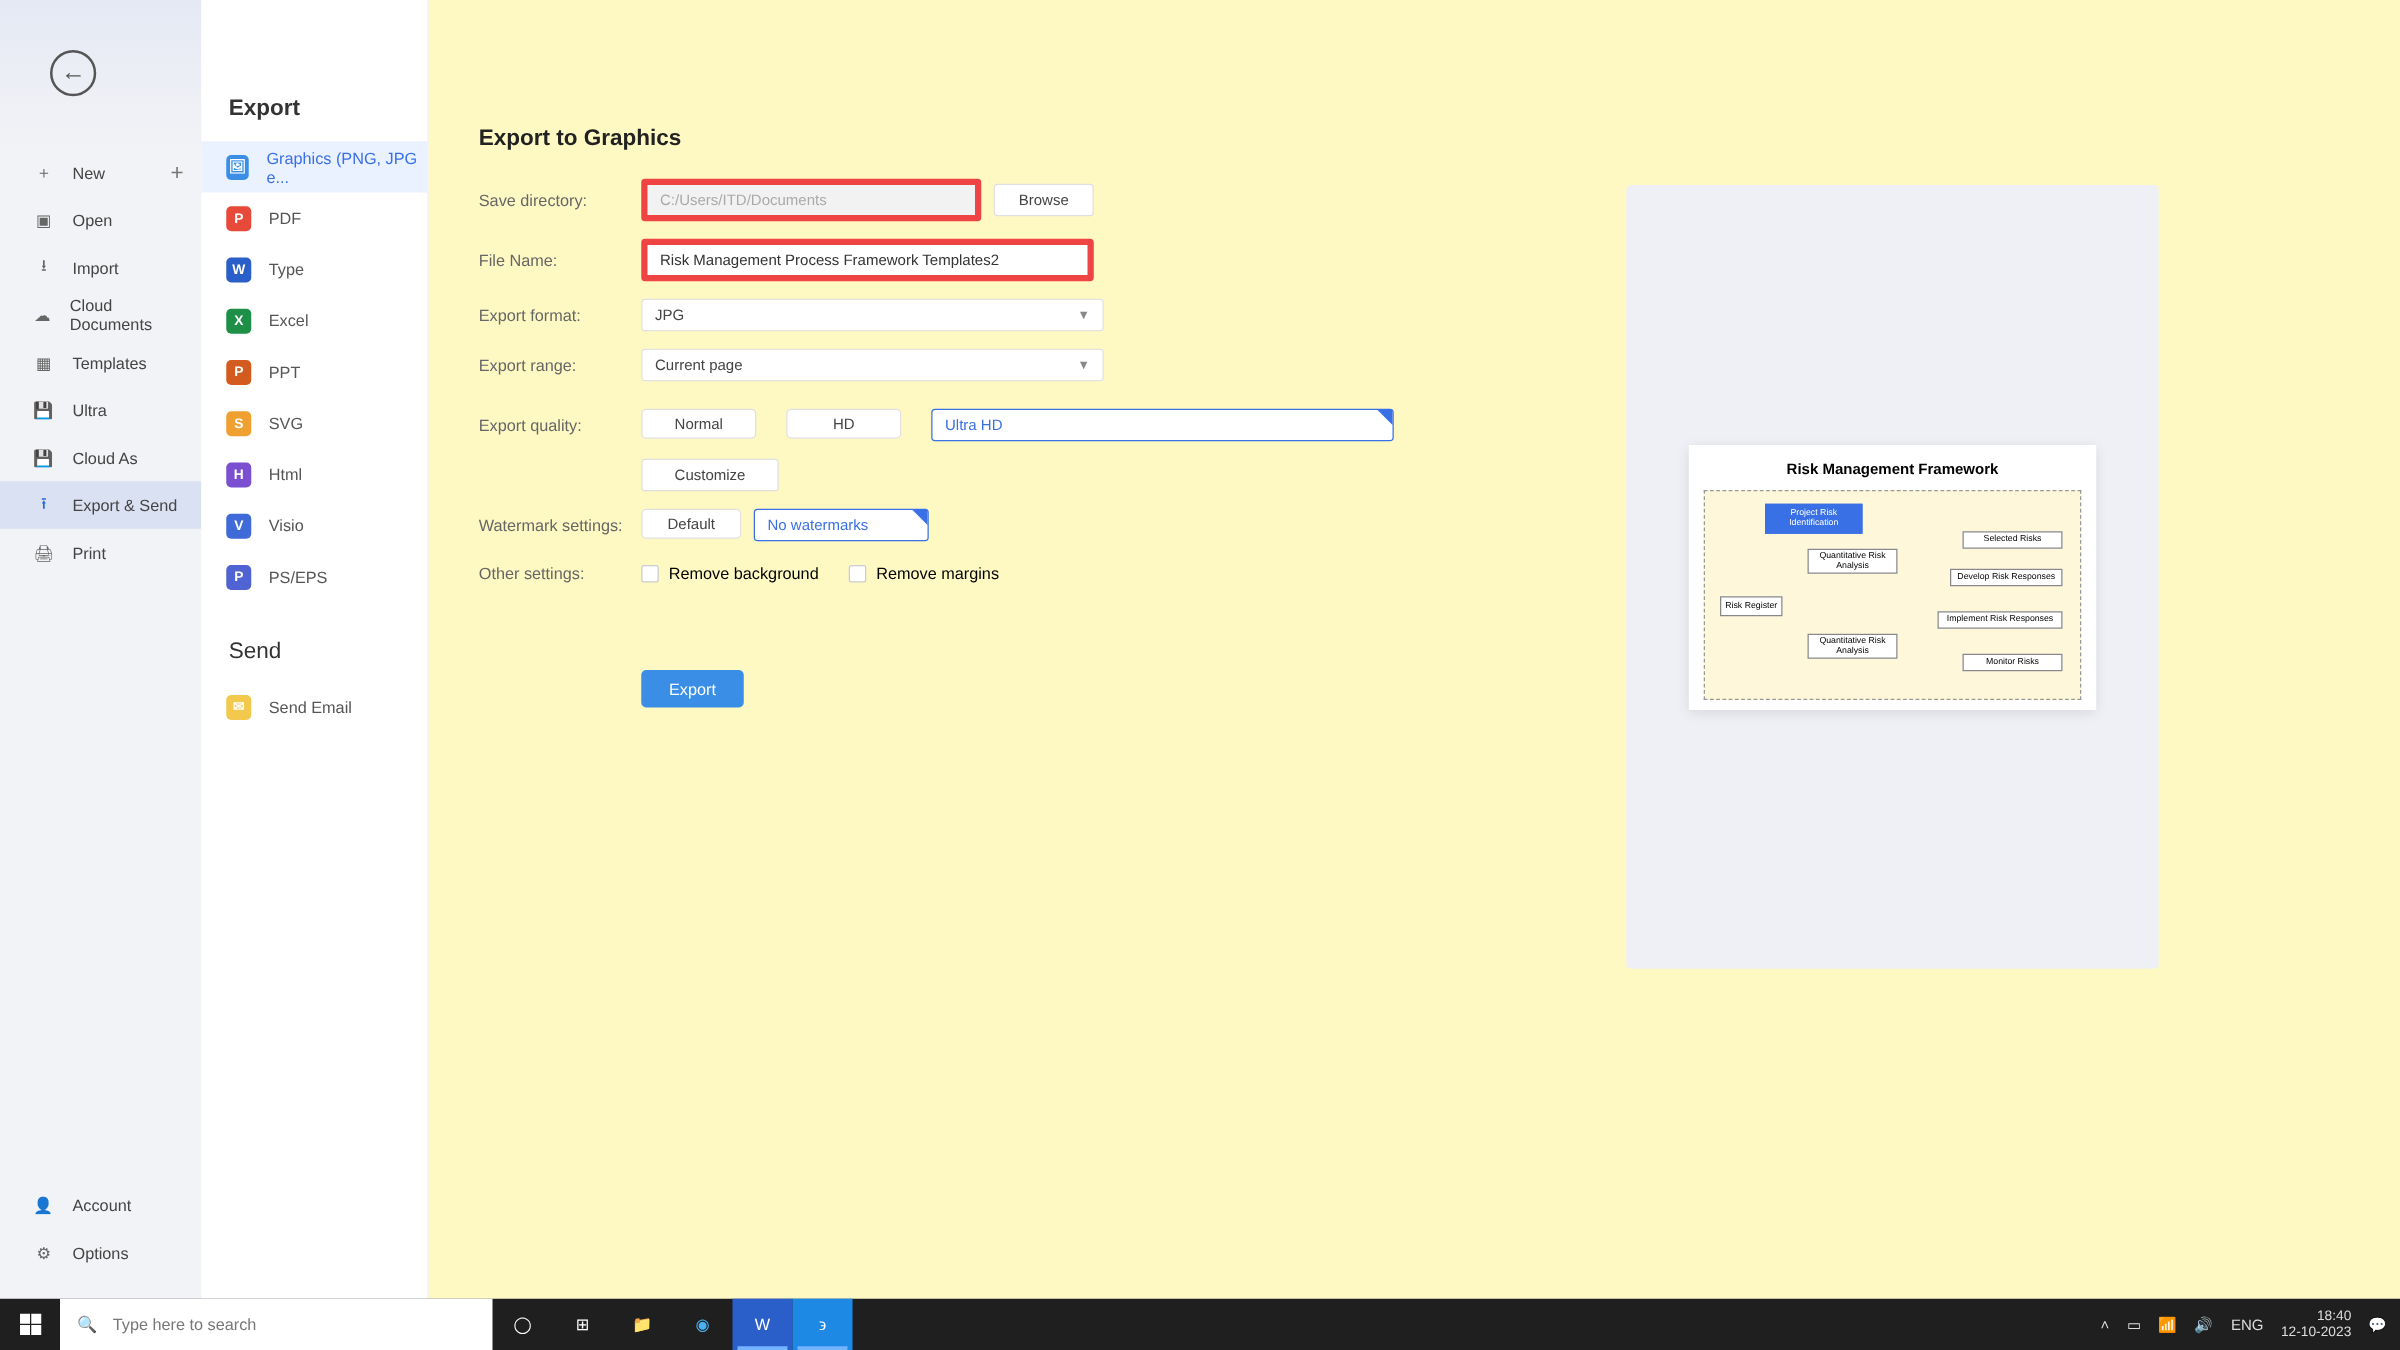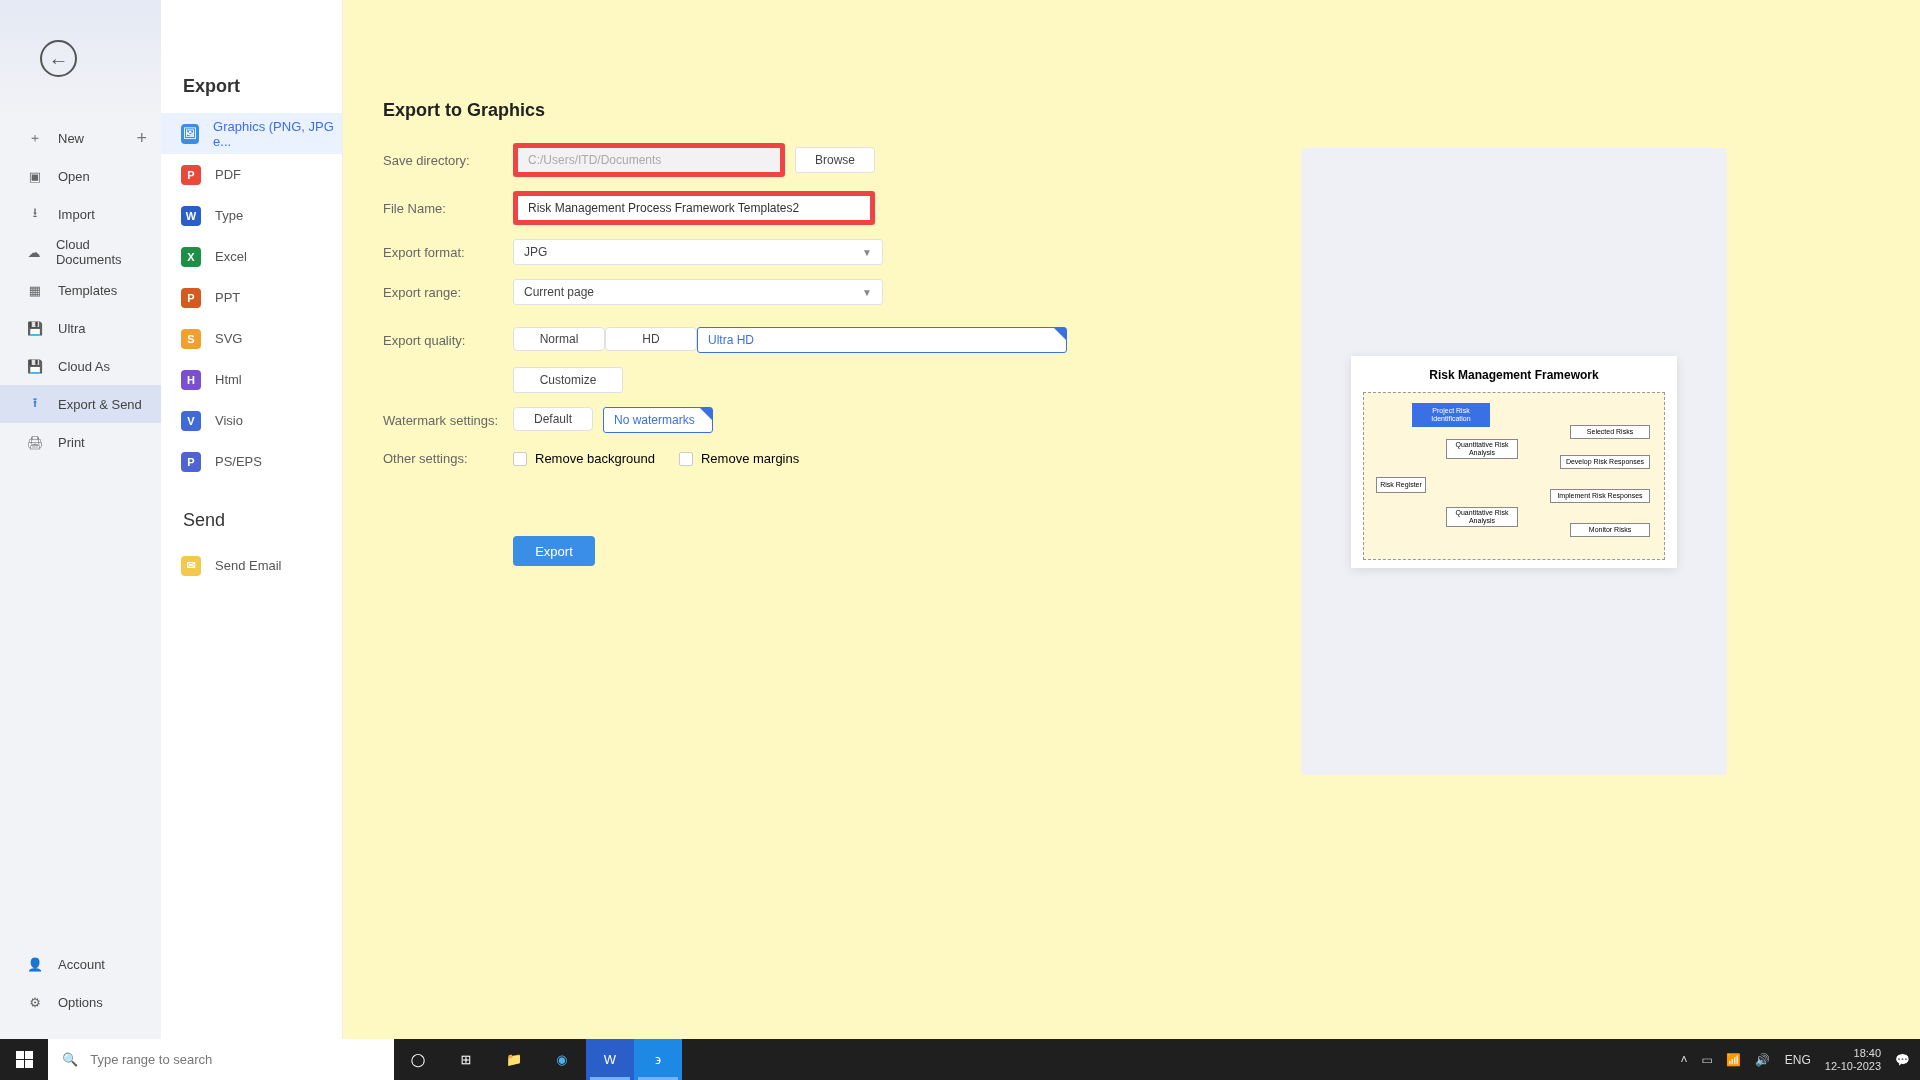--- a/index.html
+++ b/index.html
@@ -41,28 +41,28 @@
 .main { position:absolute; left:343px; right:0; top:0; bottom:41px; background:#fef9c3; padding:100px 0 0 40px; }
 .main h2 { font-size:18px; font-weight:600; color:#222; margin-bottom:22px; }
 .row { display:flex; align-items:center; margin-bottom:14px; font-size:13px; }
 .row .lbl { width:130px; color:#666; }
 .row input[type=text].fld { width:272px; height:26px; border:5px solid #ef4444; border-radius:3px; padding:12px 10px; background:#fff; font-size:12px; color:#333; }
 .row input[type=text].fld.dis { background:#f2f2f2; color:#aaa; }
 .row .sel { width:370px; height:26px; border:1px solid #e2e2e2; border-radius:3px; padding:0 10px; background:#fff; font-size:12px; color:#444; display:flex; align-items:center; justify-content:space-between; }
 .row .sel .car { color:#888; font-size:10px; }
 .btn { height:26px; border:1px solid #e0e0e0; background:#fff; border-radius:3px; font-size:12px; color:#444; display:inline-flex; align-items:center; justify-content:center; }
 .btn-browse { width:80px; margin-left:10px; }
-.qual-group { display:flex; gap:0; }
+.qual-group { display:flex; gap:24px; }
 .qual { width:92px; height:24px; border:1px solid #e0e0e0; border-radius:4px; font-size:12px; color:#444; display:flex; align-items:center; justify-content:center; background:#fff; position:relative; }
 .qual.sel { border-color:#3a70e6; color:#3a70e6; }
 .qual.sel::after, .wm.sel::after { content:""; position:absolute; right:0; top:0; border-top:12px solid #3a70e6; border-left:12px solid transparent; }
 .btn-cust { width:110px; margin-left:130px; }
 .wm-group { display:flex; gap:10px; }
 .wm { height:24px; border:1px solid #e0e0e0; border-radius:4px; font-size:12px; color:#444; display:flex; align-items:center; justify-content:center; background:#fff; padding:0 16px; position:relative; }
-.wm.def{width:80px}.wm.nw{width:110px}
+.wm.def{width:80px}.wm.nw{width:140px}
 .wm.sel { border-color:#3a70e6; color:#3a70e6; }
 .chk { width:14px; height:14px; border:1px solid #ccc; border-radius:2px; margin-right:8px; display:inline-block; vertical-align:middle; background:#fff; }
 .btn-export { width:82px; height:30px; background:#3a8ee6; color:#fff; border:none; border-radius:4px; font-size:13px; margin-top:70px; margin-left:130px; display:flex; align-items:center; justify-content:center; }
 
 
 .preview-wrap { position:absolute; left:958px; top:148px; width:426px; height:627px; background:#eef0f5; border-radius:4px; display:flex; align-items:center; justify-content:center; }
 .preview { width:326px; height:212px; background:#fff; box-shadow:0 2px 10px rgba(0,0,0,.1); padding:12px; }
 .preview .ttl { text-align:center; font-size:12px; font-weight:bold; margin-bottom:10px; }
 .diagram { position:relative; width:100%; height:168px; background:#fff7d9; border:1px dashed #999; }
 .box { position:absolute; background:#fff; border:1px solid #888; font-size:7px; display:flex; align-items:center; justify-content:center; text-align:center; padding:1px 2px; line-height:1.1; }
@@ -277,21 +277,21 @@
   <div class="start">
       <div class="win-logo">
         <span></span>
         <span></span>
         <span></span>
         <span></span>
       </div>
     </div>
   <div class="search">
       <span>🔍</span>
-      <span>Type range to search</span>
+      <span>Type here to search</span>
     </div>
   <div class="tbicon">◯</div>
   <div class="tbicon">⊞</div>
   <div class="tbicon app">📁</div>
   <div class="tbicon app" style="color:#49b0f1">◉</div>
   <div class="tbicon app active" style="background:#2a5fc9">W</div>
   <div class="tbicon app active" style="background:#1e88e5">϶</div>
   <div class="tray">
     <span>˄</span>
     <span>▭</span>

